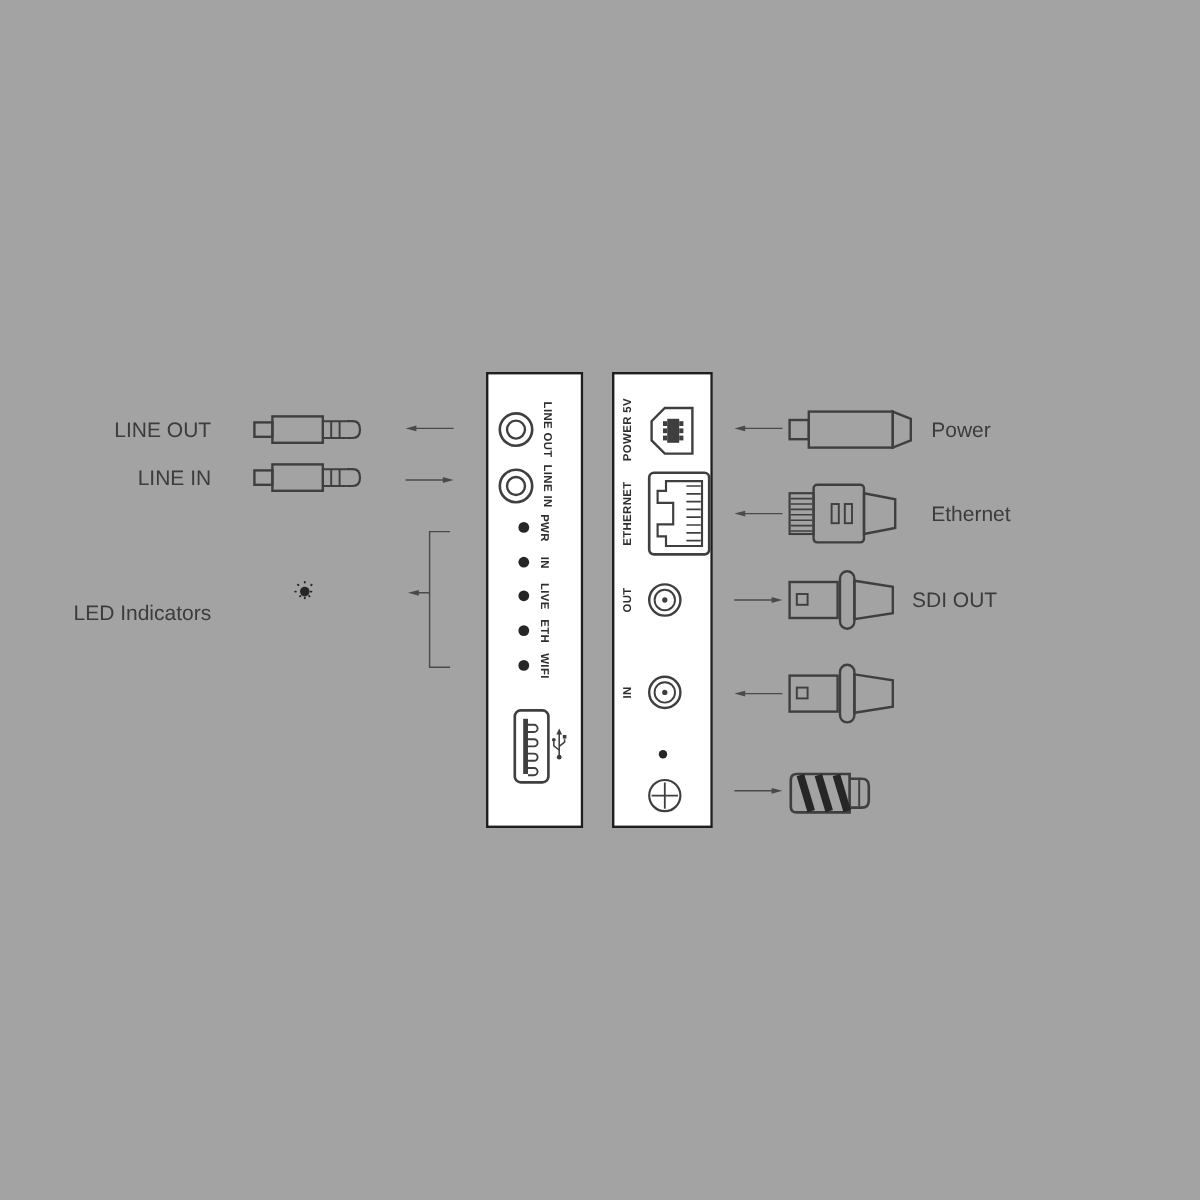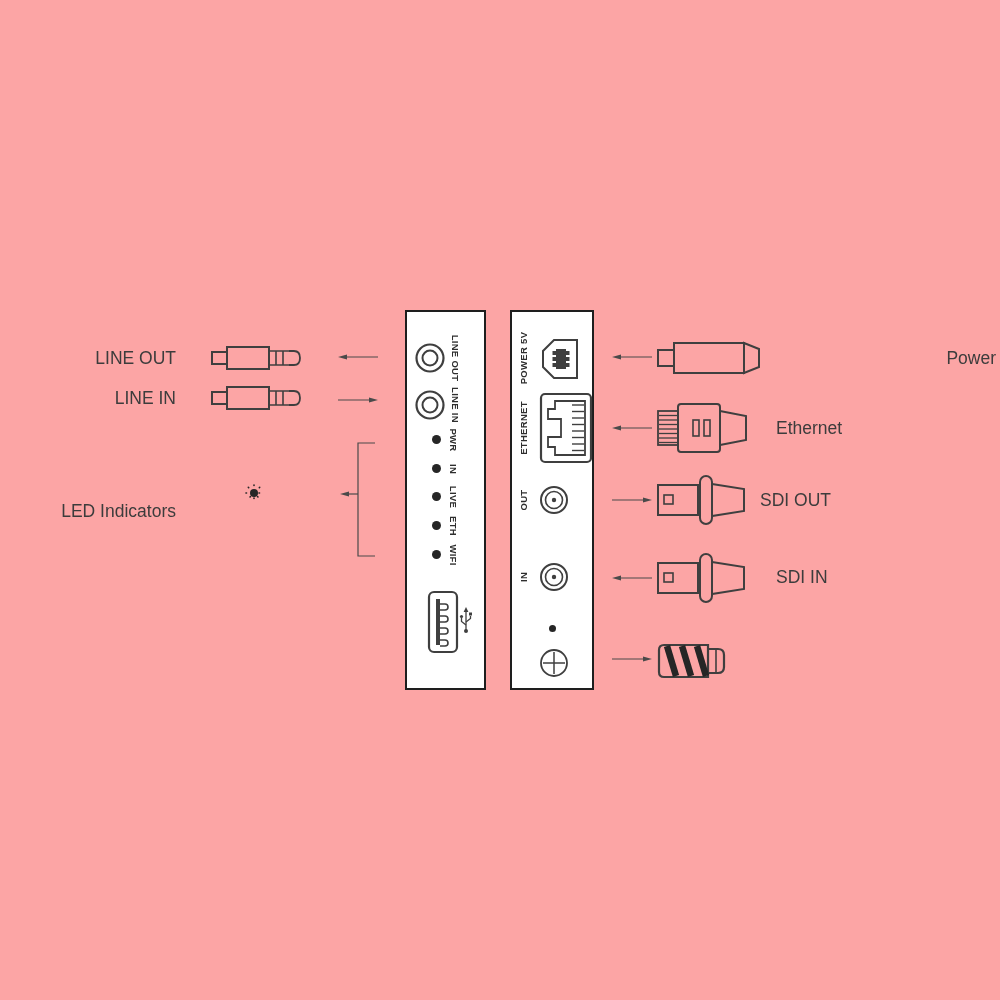--- a/index.html
+++ b/index.html
@@ -1,16 +1,16 @@
 <!DOCTYPE html>
 <html><head>
 <meta charset="utf-8">
 <style>
   html,body{margin:0;padding:0;background:#ffffff;}
-  #canvas{position:relative;width:1000px;height:1000px;background:#fca5a5;overflow:hidden;
+  #canvas{position:relative;width:1000px;height:1000px;background:#a3a3a3;overflow:hidden;
           font-family:"Liberation Sans",sans-serif;color:#3c3c3c;}
   .abs{position:absolute;}
   .callout{font-size:17.5px;color:#3c3c3c;line-height:22px;white-space:nowrap;}
   .callout.right-align{text-align:right;}
   .panel{position:absolute;border:2px solid #1e1e1e;background:#ffffff;box-sizing:border-box;}
   .rot-label{position:absolute;font-size:9.5px;font-weight:bold;color:#2e2e2e;
              letter-spacing:0.3px;white-space:nowrap;line-height:10px;}
   .rot-cw{transform:translate(-50%,-50%) rotate(90deg);}
   .rot-ccw{transform:translate(-50%,-50%) rotate(-90deg);}
   .led-dot{position:absolute;width:9px;height:9px;border-radius:50%;background:#262626;}
@@ -232,18 +232,17 @@
     <path d="M8,4 L52,4 L52,36 L8,36 Q3,36 3,31 L3,9 Q3,4 8,4 Z" fill="none" stroke="currentColor" stroke-width="2.2"></path>
     <path d="M52,8 L62,8 Q68,8 68,14 L68,26 Q68,32 62,32 L52,32" fill="none" stroke="currentColor" stroke-width="2.2"></path>
     <line x1="60" y1="9" x2="60" y2="31" stroke="currentColor" stroke-width="1.6"></line>
     <g stroke="#262626" stroke-width="6.5">
       <line x1="11" y1="5" x2="20" y2="35"></line>
       <line x1="26" y1="5" x2="35" y2="35"></line>
       <line x1="41" y1="5" x2="50" y2="35"></line>
     </g>
   </svg>
 
-  <div class="abs callout" style="left:776px;top:347px;width:220px;text-align:right;">Power</div>
+  <div class="abs callout" style="left:776px;top:347px;width:220px;">Power</div>
   <div class="abs callout" style="left:776px;top:417px;width:220px;">Ethernet</div>
   <div class="abs callout" style="left:760px;top:489px;width:220px;">SDI OUT</div>
-  <div class="abs callout" style="left:776px;top:566px;width:220px;">SDI IN</div>
 
 </div>
 
 </body></html>

